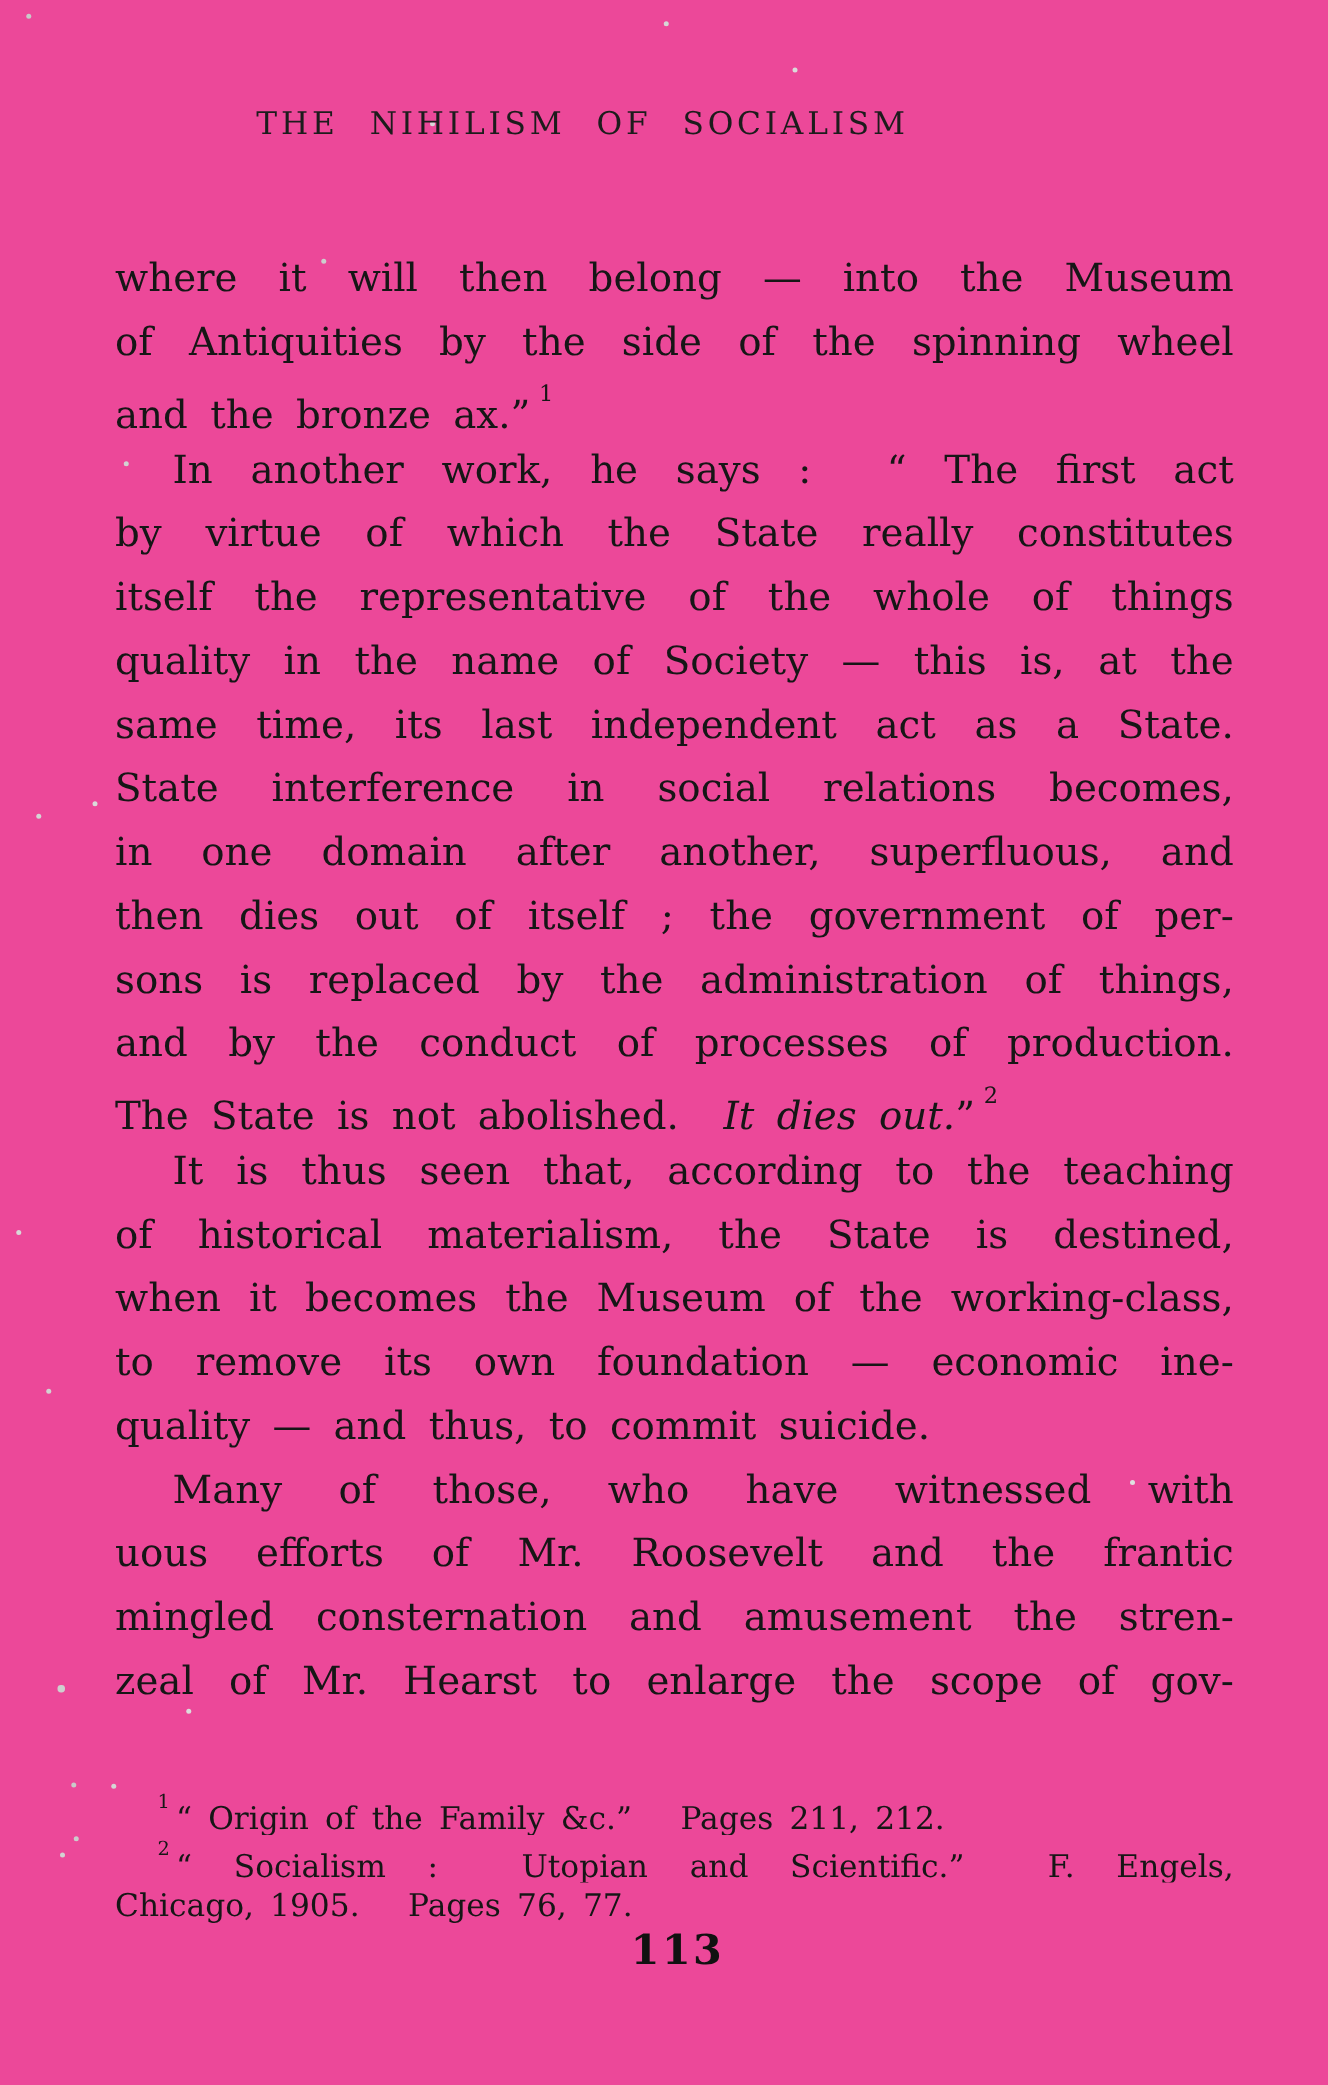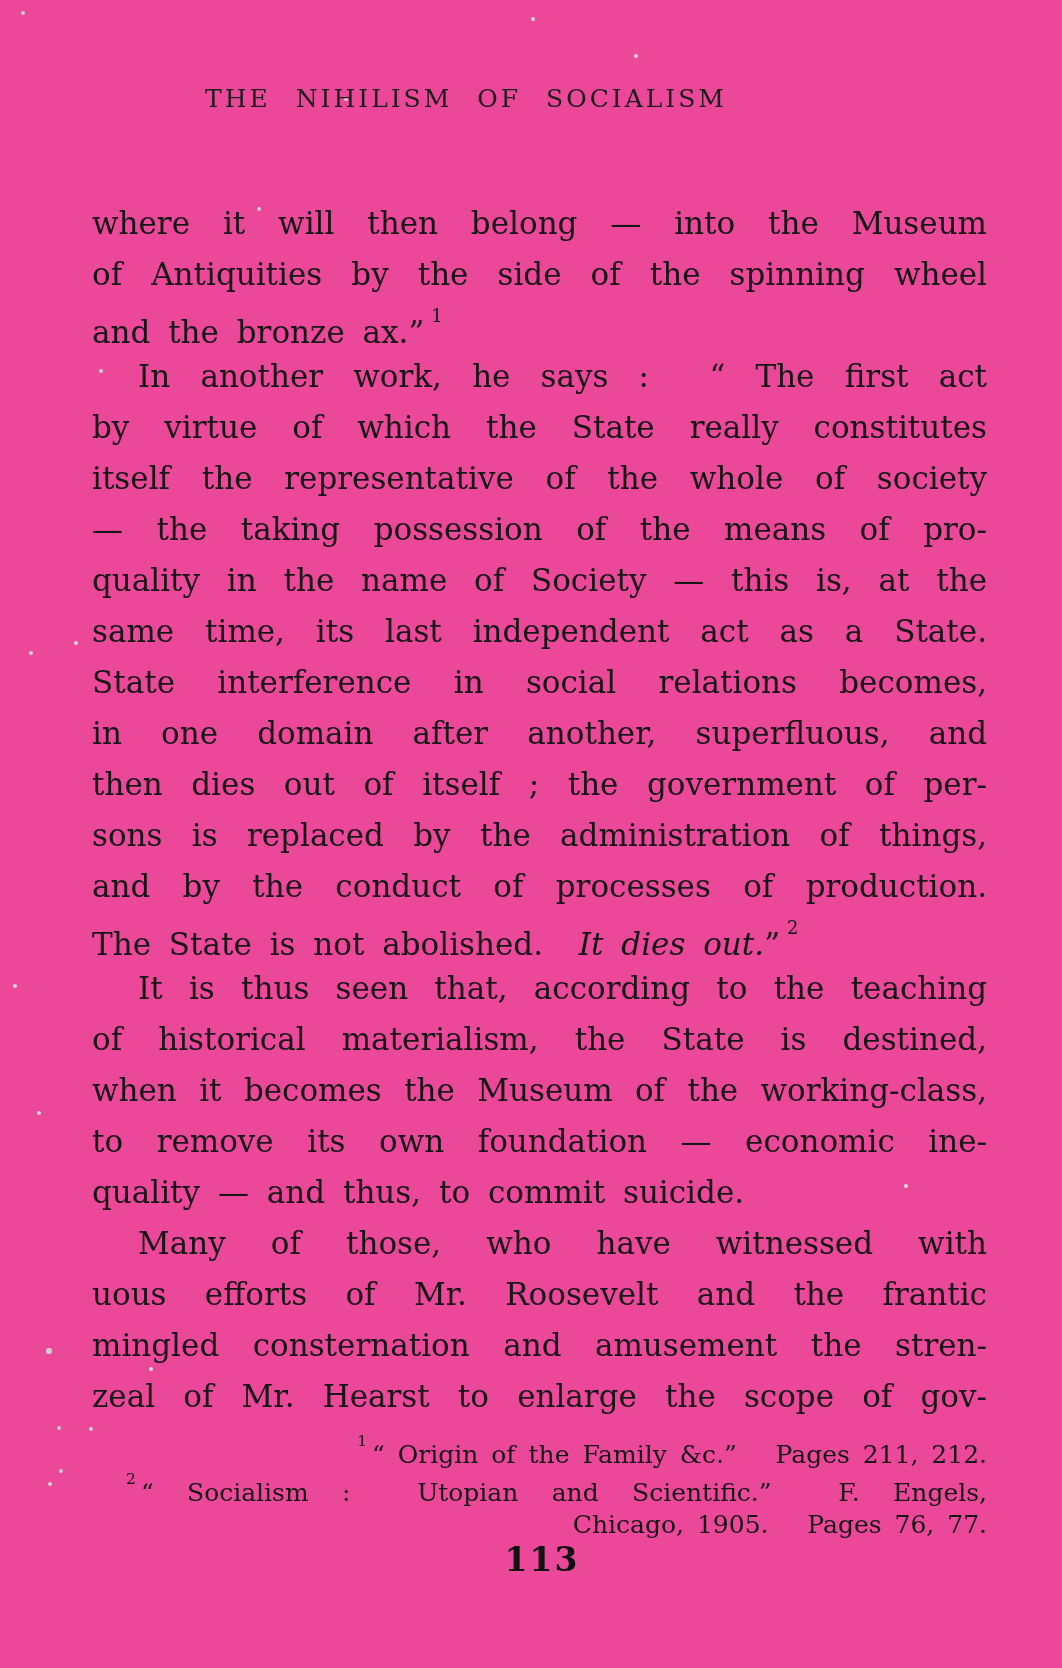--- a/index.html
+++ b/index.html
@@ -62,21 +62,21 @@
     position: absolute;
     left: 92px;
     top: 1430px;
     width: 895px;
     font-size: 25px;
     line-height: 38px;
   }
   .fn-line {
     height: 38px;
     white-space: pre-wrap;
-    text-align: right;
+    text-align: left;
     word-spacing: 5px;
     overflow: hidden;
   }
   .fn-line.indent { text-indent: 34px; }
   .fn-line.justify { text-align: justify; text-align-last: justify; }
   .fn-marker {
     font-size: 62%;
     position: relative;
     top: -0.5em;
     margin-right: 5px;
@@ -130,22 +130,21 @@
   <div class="running-header">THE NIHILISM OF SOCIALISM</div>
 
   <div class="text-block">
 
     <div class="line">where it will then belong — into the Museum</div>
     <div class="line">of Antiquities by the side of the spinning wheel</div>
     <div class="line lastline"><span>and the bronze ax.”</span><sup class="fnref">1</sup></div>
 
     <div class="line indent">In another work, he says :  “ The first act</div>
     <div class="line">by virtue of which the State really constitutes</div>
-    <div class="line">itself the representative of the whole of society</div>
-    <div class="line">— the taking possession of the means of pro-</div>
+    <div class="line">itself the representative of the whole of things</div>
     <div class="line">quality in the name of Society — this is, at the</div>
     <div class="line">same time, its last independent act as a State.</div>
     <div class="line">State interference in social relations becomes,</div>
     <div class="line">in one domain after another, superfluous, and</div>
     <div class="line">then dies out of itself ; the government of per-</div>
     <div class="line">sons is replaced by the administration of things,</div>
     <div class="line">and by the conduct of processes of production.</div>
     <div class="line lastline"><span>The State is not abolished.  </span><span class="italic-phrase">It dies out.</span><span>”</span><sup class="fnref">2</sup></div>
 
     <div class="line indent">It is thus seen that, according to the teaching</div>

